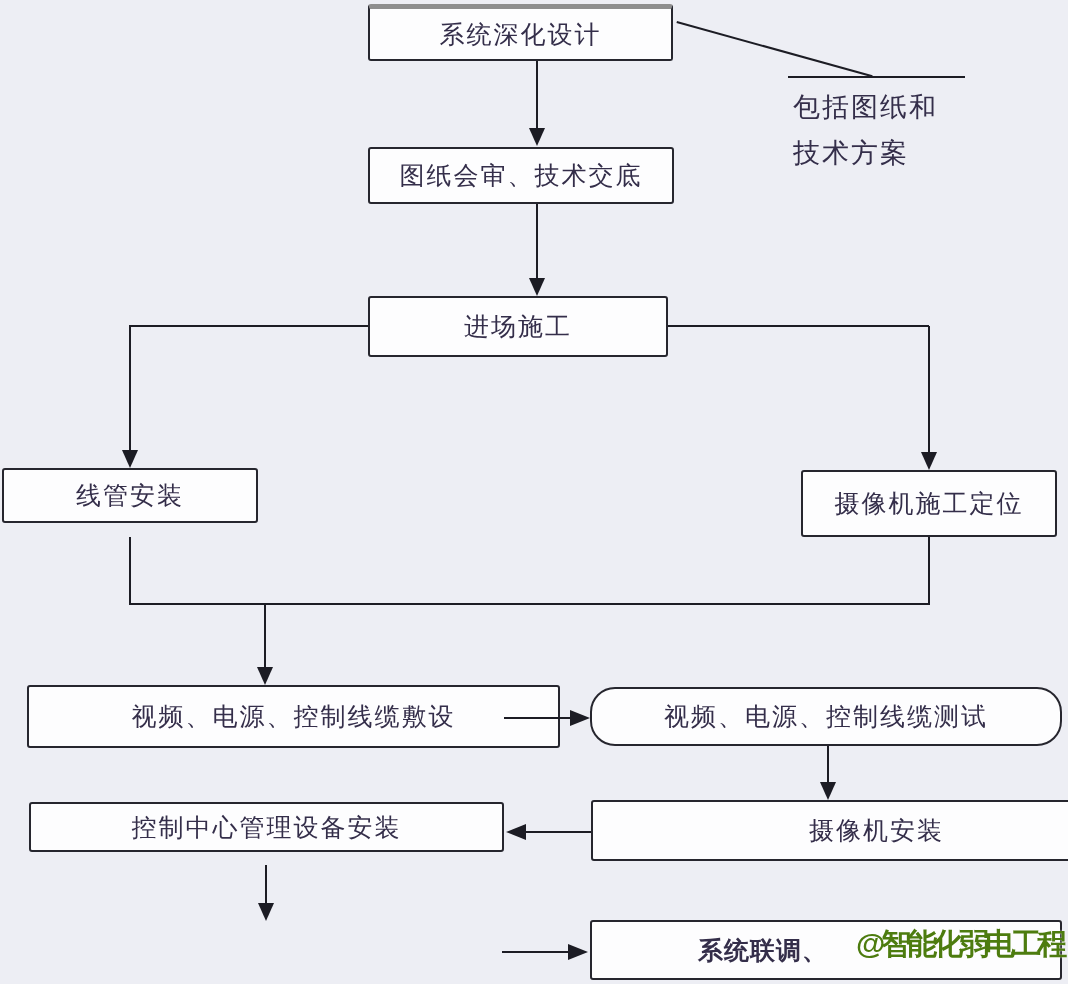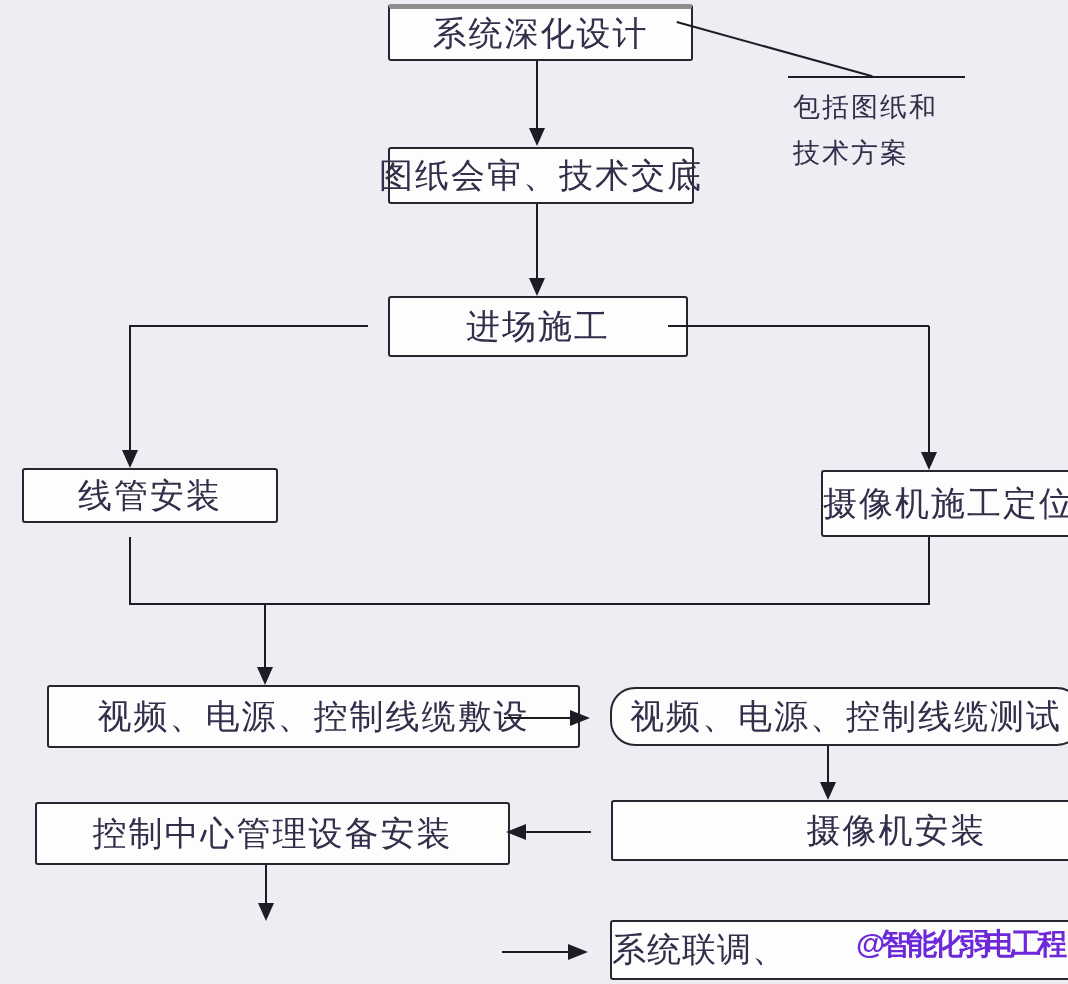--- a/index.html
+++ b/index.html
@@ -5,42 +5,42 @@
   html,body{margin:0;padding:0;}
   #canvas{
     position:relative;width:1068px;height:984px;overflow:hidden;
     background:#edeef4;
     font-family:"Liberation Sans","DejaVu Sans",sans-serif;
   }
   .node{
     position:absolute;box-sizing:border-box;
     background:#fdfdfe;border:2px solid #26262e;border-radius:3px;
     display:flex;align-items:center;justify-content:center;
-    color:#342e4a;font-size:34px;letter-spacing:2px;white-space:nowrap;margin-left:20px;
+    color:#342e4a;font-size:25px;letter-spacing:2px;white-space:nowrap;
   }
   .node.top-shadow{border-top:5px solid #8e8e8e;}
-  .node.align-left{justify-content:flex-start;letter-spacing:1px;}
+  .node.align-left{justify-content:flex-start;padding-left:106px;letter-spacing:1px;font-weight:bold;}
   .vline,.hline{position:absolute;background:#1c1c24;}
   .vline{width:2px;}
   .hline{height:2px;}
   .diag{
     position:absolute;height:2px;background:#1c1c24;
     transform-origin:left top;transform:rotate(15.5deg);
   }
   .arr{position:absolute;width:0;height:0;}
   .arr-down{border-left:8px solid transparent;border-right:8px solid transparent;border-top:18px solid #1c1c24;}
   .arr-right{border-top:8px solid transparent;border-bottom:8px solid transparent;border-left:20px solid #1c1c24;}
   .arr-left{border-top:8px solid transparent;border-bottom:8px solid transparent;border-right:20px solid #1c1c24;}
   .note{
     position:absolute;left:793px;top:84px;
     color:#342e4a;font-size:27px;line-height:46px;letter-spacing:2px;white-space:nowrap;
   }
   .watermark{
     position:absolute;left:856px;top:924px;z-index:5;
-    color:#6d28d9;font-size:30px;font-weight:bold;letter-spacing:-4px;white-space:nowrap;
+    color:#4d7c0f;font-size:30px;font-weight:bold;letter-spacing:-4px;white-space:nowrap;
     text-shadow:0 0 2px rgba(255,255,255,0.85);
   }
 </style>
 </head>
 <body>
 
 <div id="canvas">
 
   <div class="node top-shadow" style="left:368px;top:4px;width:305px;height:57px;">系统深化设计</div>
 
@@ -49,21 +49,21 @@
   <div class="node" style="left:368px;top:296px;width:300px;height:61px;">进场施工</div>
 
   <div class="node" style="left:2px;top:468px;width:256px;height:55px;">线管安装</div>
 
   <div class="node" style="left:801px;top:470px;width:256px;height:67px;">摄像机施工定位</div>
 
   <div class="node" style="left:27px;top:685px;width:533px;height:63px;">视频、电源、控制线缆敷设</div>
 
   <div class="node" style="left:590px;top:687px;width:472px;height:59px;border-radius:25px;">视频、电源、控制线缆测试</div>
 
-  <div class="node" style="left:15px;top:802px;width:475px;height:63px;">控制中心管理设备安装</div>
+  <div class="node" style="left:29px;top:802px;width:475px;height:50px;">控制中心管理设备安装</div>
 
   <div class="node" style="left:591px;top:800px;width:571px;height:61px;">摄像机安装</div>
 
 
   <div class="node align-left" style="left:590px;top:920px;width:472px;height:60px;">系统联调、</div>
 
   <div class="vline" style="left:536px;top:61px;height:69px;"></div>
   <div class="arr arr-down" style="left:529px;top:128px;"></div>
 
   <div class="vline" style="left:536px;top:204px;height:76px;"></div>

